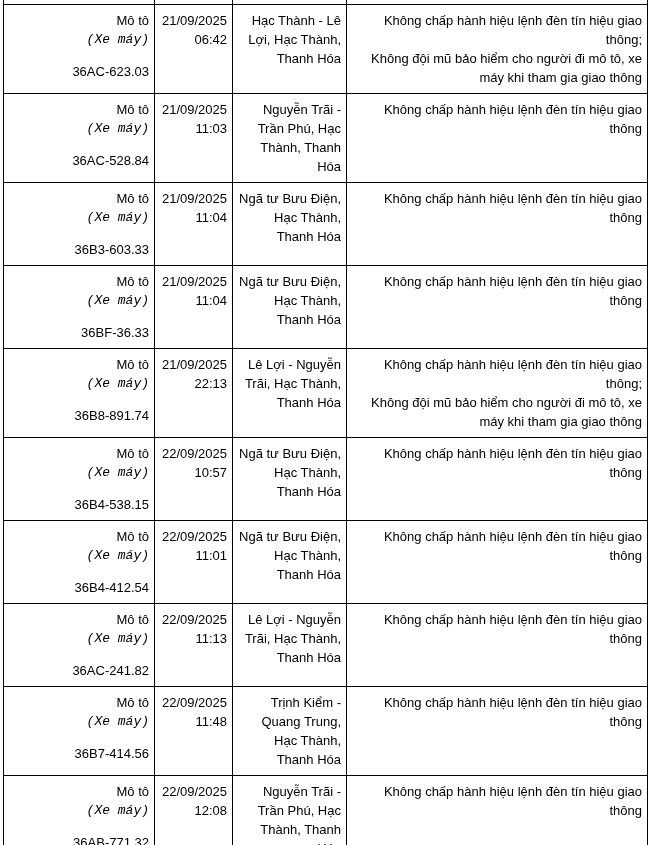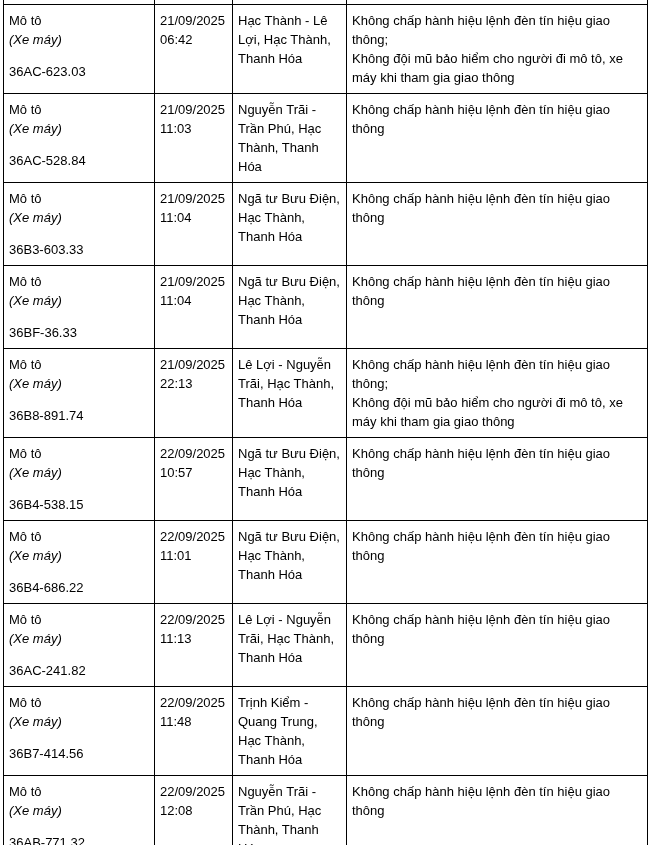--- a/index.html
+++ b/index.html
@@ -16,36 +16,36 @@
   }
   table.viol-table {
     border-collapse: collapse;
     table-layout: fixed;
     width: 644px;
     margin: -8px 0 0 3px;
   }
   table.viol-table td {
     border: 1px solid #000000;
     vertical-align: top;
-    text-align: left;
+    text-align: right;
     padding: 6px 5px;
     font-size: 13px;
     line-height: 19px;
     word-wrap: break-word;
   }
   tr.stub-row td {
     height: 12px;
     padding: 0;
     border-top: none;
   }
   .col-vehicle  { width: 151px; }
   .col-datetime { width: 78px;  }
   .col-location { width: 114px; }
   .col-violation{ width: 301px; }
-  .vehicle-subtype { font-style: italic; }
+  .vehicle-subtype { font-style: italic; font-family: Liberation Mono, monospace; }
   .license-plate   { margin-top: 13px; }
 </style>
 </head>
 <body>
 
 <table class="viol-table">
   <colgroup>
     <col class="col-vehicle">
     <col class="col-datetime">
     <col class="col-location">
@@ -154,21 +154,21 @@
     <td>Ngã tư Bưu Điện, Hạc Thành, Thanh Hóa</td>
     <td>
           <div>Không chấp hành hiệu lệnh đèn tín hiệu giao thông</div>
         </td>
   </tr>
 
   <tr>
     <td>
       <div>Mô tô</div>
       <div class="vehicle-subtype">(Xe máy)</div>
-      <div class="license-plate">36B4-686.22</div>
+      <div class="license-plate">36B4-412.54</div>
     </td>
     <td>
       <div>22/09/2025</div>
       <div>11:01</div>
     </td>
     <td>Ngã tư Bưu Điện, Hạc Thành, Thanh Hóa</td>
     <td>
           <div>Không chấp hành hiệu lệnh đèn tín hiệu giao thông</div>
         </td>
   </tr>

